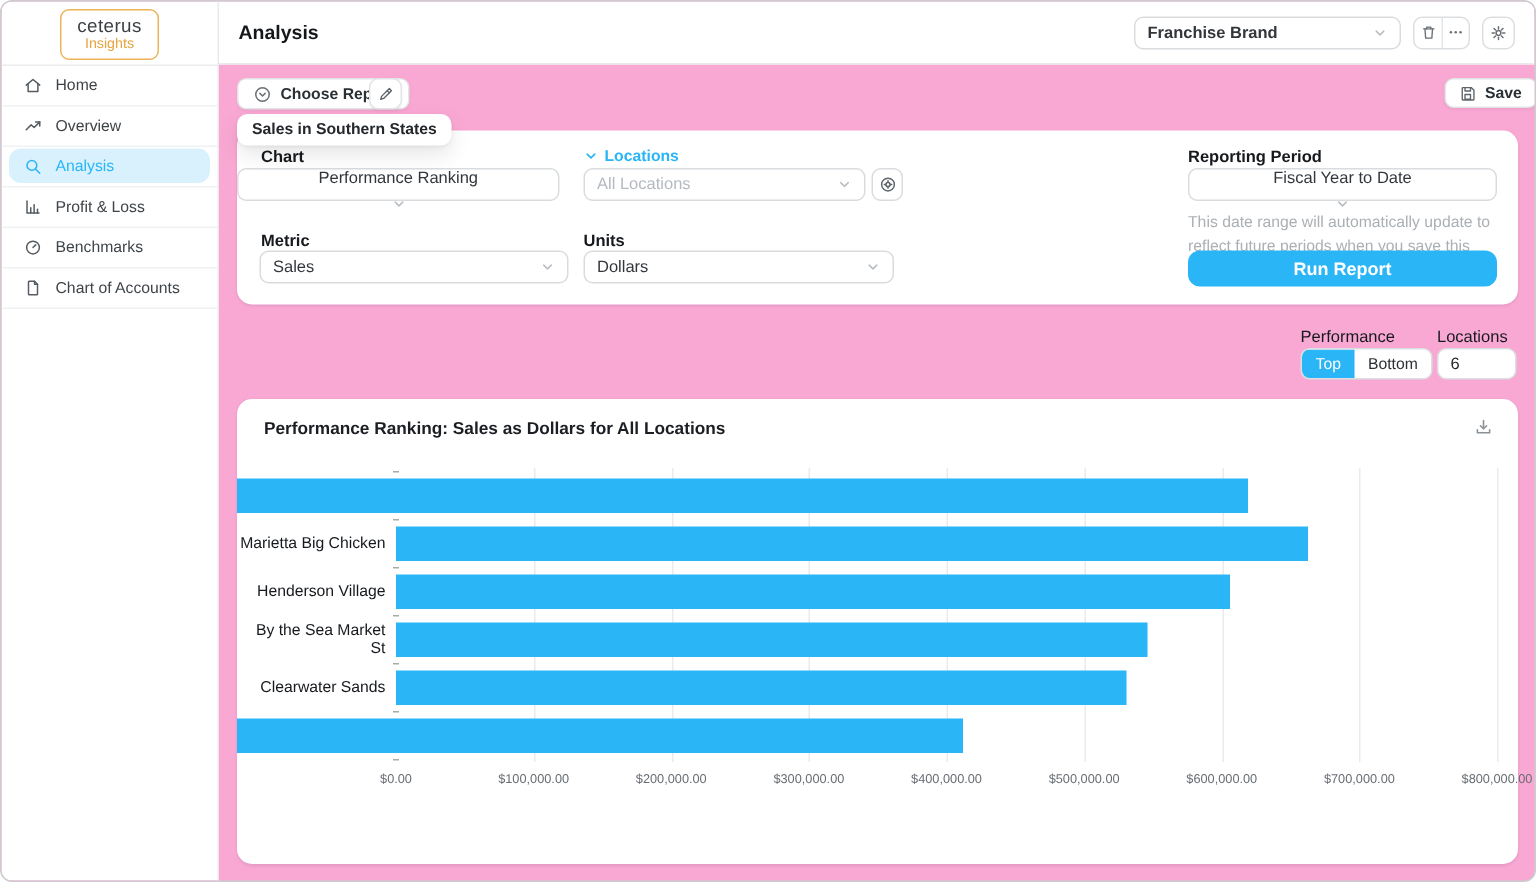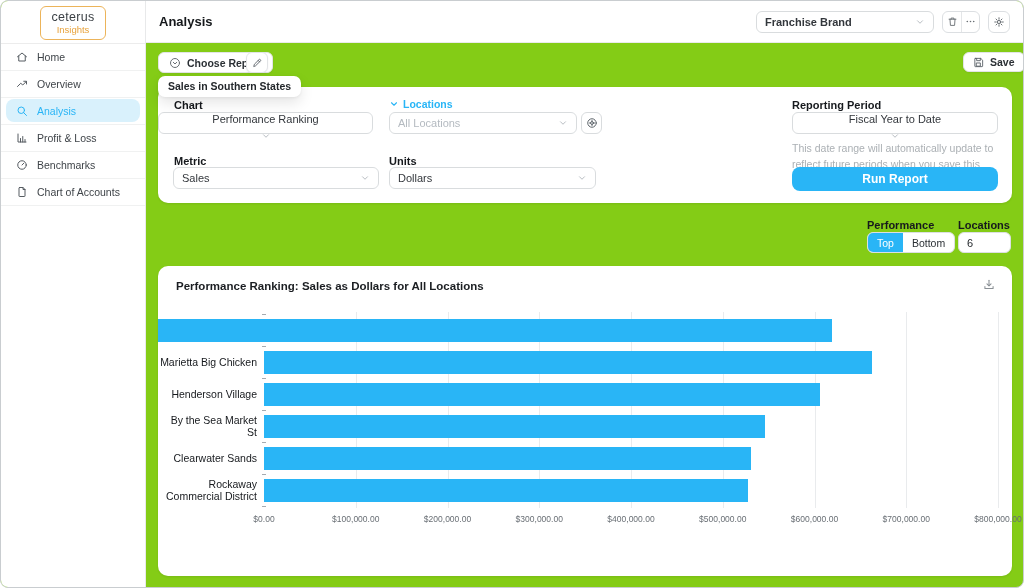--- a/index.html
+++ b/index.html
@@ -1,17 +1,17 @@
 <!DOCTYPE html>
 <html style="--accent: #29b5f6; --accent-light: #d9f1fc;"><head>
 <meta charset="utf-8">
 <style>
   * { box-sizing: border-box; margin: 0; padding: 0; }
   body { background:#fff; font-family:"Liberation Sans", sans-serif; }
-  .app { position:relative; width:1024px; height:588px; border:1px solid #c9cdd0; border-radius:8px; overflow:hidden; background:#84cc16; }
+  .app { position:relative; width:1024px; height:588px; border:1px solid #c9cdd0; border-radius:8px; overflow:hidden; background:#f9a8d4; }
 
   
   .sidebar { position:absolute; left:0; top:0; width:145px; height:100%; background:#fff; border-right:1px solid #e8e9ea; z-index:3; }
   .logo { width:66px; margin:5px auto 0; padding:3px 4px 4px; border:1.5px solid #ecb45a; border-radius:6px; text-align:center; }
   .logo-name { font-size:12.5px; color:#3a3f44; letter-spacing:.3px; }
   .logo-sub { font-size:9.5px; font-weight:400; color:#e8a33d; }
   .nav { position:absolute; top:42px; left:0; right:0; border-top:1px solid #ececec; }
   .nav-item { position:relative; height:27px; display:flex; align-items:center; gap:9px; padding:0 8px 0 15px; font-size:10.5px; color:#3f4449; border-bottom:1px solid #f0f1f1; cursor:pointer; }
   .nav-item .nav-ico { display:flex; color:#565c62; position:relative; z-index:1; }
   .nav-item .nav-label { position:relative; z-index:1; }
@@ -44,21 +44,21 @@
 
   .f-label { position:absolute; font-size:11px; font-weight:700; color:#16191d; }
   .f-select { position:absolute; height:22px; }
   .placeholder { color:#b4bac0; }
   .loc-head { position:absolute; left:231px; top:11px; display:flex; align-items:center; gap:4px; font-size:10.5px; font-weight:700; color:var(--accent,#29b5f6); cursor:pointer; }
   .loc-add { position:absolute; left:423px; top:25px; width:21px; height:22px; border:1px solid #d9dcde; border-radius:6px; background:#fff; display:flex; align-items:center; justify-content:center; color:#5d646a; cursor:pointer; }
   .helper { position:absolute; left:634px; top:53px; width:214px; font-size:10.5px; line-height:1.55; color:#abb0b4; }
   .run-btn { position:absolute; left:634px; top:80px; width:206px; height:24px; background:var(--accent,#29b5f6); border:none; border-radius:8px; color:#fff; font-size:12px; font-weight:700; font-family:inherit; cursor:pointer; }
 
   
-  .ctl-label { position:absolute; font-size:11px; font-weight:700; color:#16191d; }
+  .ctl-label { position:absolute; font-size:11px; font-weight:400; color:#16191d; }
   .toggle { position:absolute; left:866px; top:231px; height:21px; display:flex; border:1px solid #dcdfe2; border-radius:6px; overflow:hidden; background:#fff; font-size:10.5px; }
   .toggle .seg { display:flex; align-items:center; justify-content:center; padding:0 9px; cursor:pointer; color:#2b3035; }
   .toggle .seg.on { background:var(--accent,#29b5f6); color:#fff; }
   .loc-input { position:absolute; left:957px; top:231px; width:53px; height:21px; border:1px solid #dcdfe2; border-radius:6px; padding:0 8px; font-size:11px; color:#24282c; font-family:inherit; background:#fff; }
 
   
   .chart-title { position:absolute; left:18px; top:14px; font-size:11.5px; font-weight:700; color:#1b1e22; }
   .dl-btn { position:absolute; right:16px; top:12px; color:#8a9095; cursor:pointer; display:flex; }
   .grid { position:absolute; left:106px; top:46px; width:734px; height:196px; }
   .vline { position:absolute; top:0; bottom:0; width:1px; background:#e9ebed; }
@@ -341,22 +341,20 @@
             <div class="cbar" style="width: 68.25%;"></div>
           </div>
         </div>
         <div class="crow">
           <div class="crow-label">Clearwater Sands</div>
           <div class="crow-track">
             <div class="cbar" style="width: 66.38%;"></div>
           </div>
         </div>
         <div class="crow">
-          <div class="crow-label">Rockaway
-Commercial District</div>
           <div class="crow-track">
             <div class="cbar" style="width: 66%;"></div>
           </div>
         </div>
       </div>
     <div class="x-axis">
         <span style="left: 0%;">$0.00</span>
         <span style="left: 12.5%;">$100,000.00</span>
         <span style="left: 25%;">$200,000.00</span>
         <span style="left: 37.5%;">$300,000.00</span>

